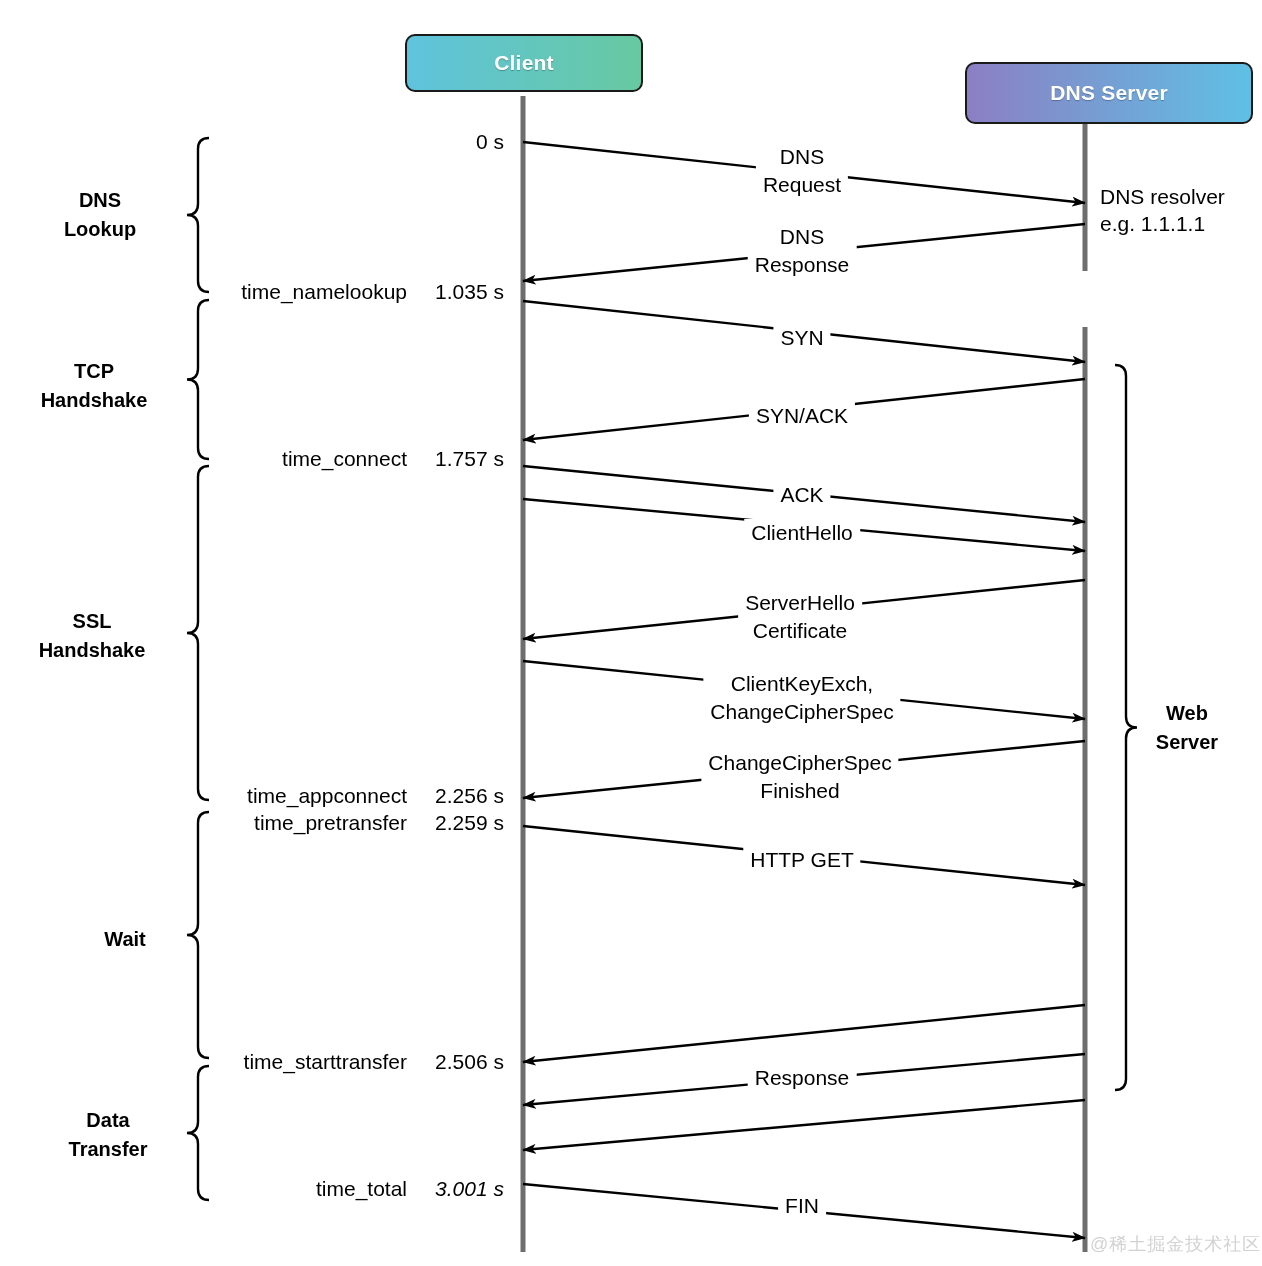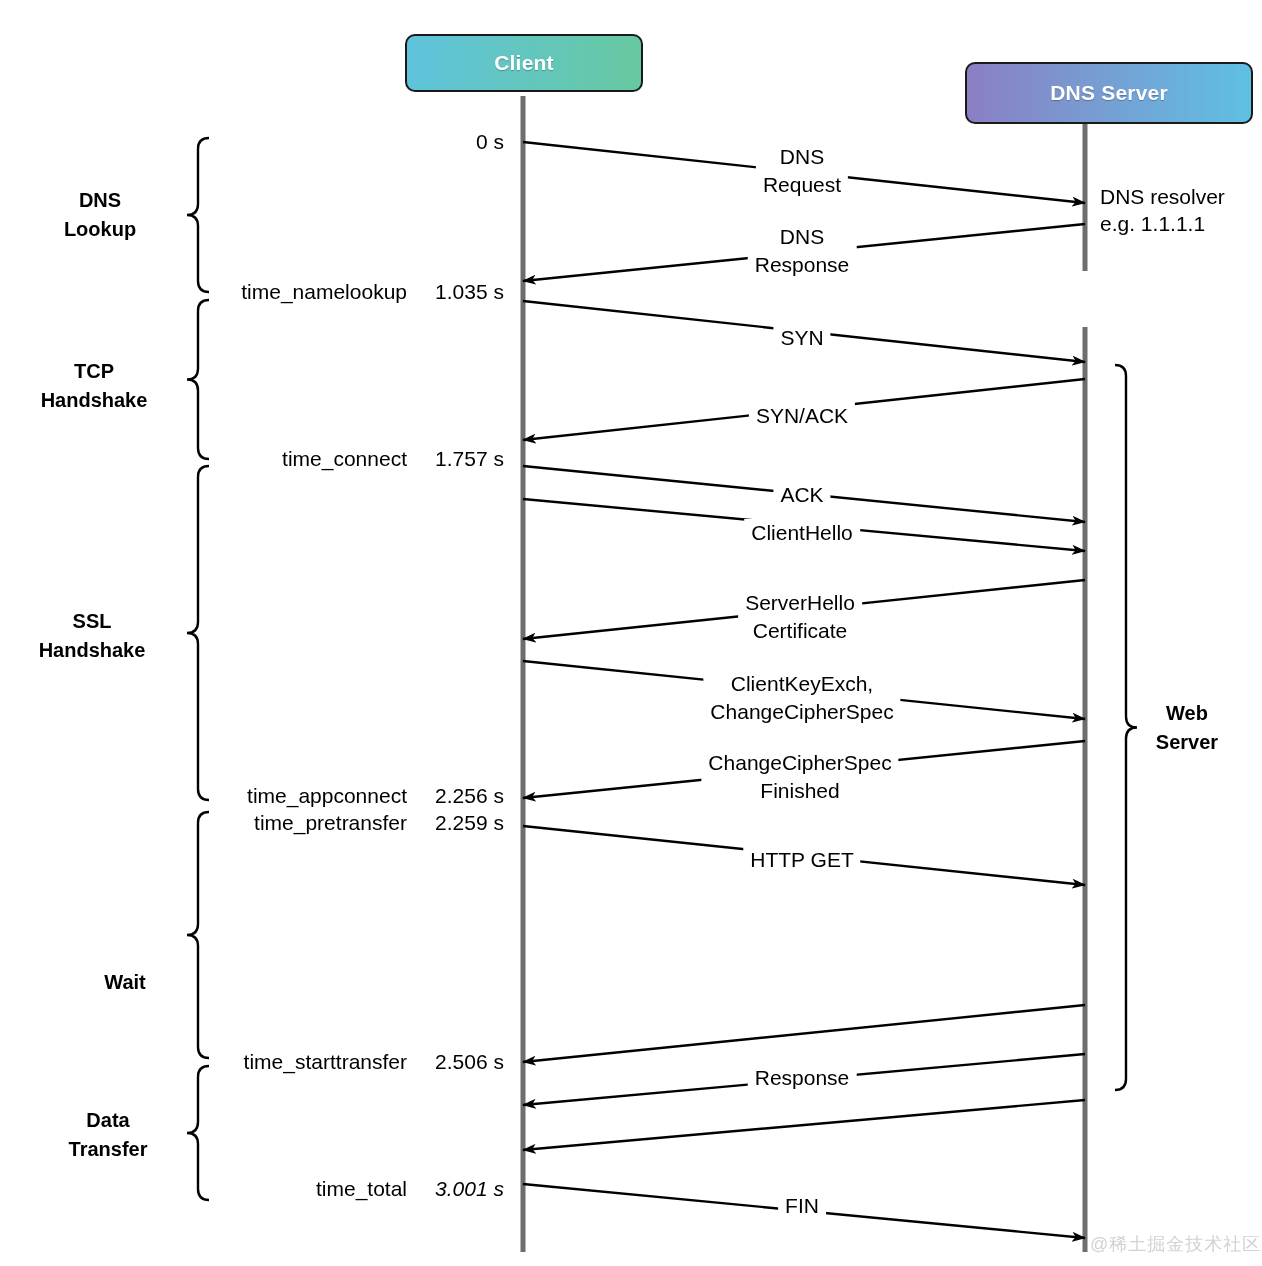--- a/index.html
+++ b/index.html
@@ -148,21 +148,21 @@
         <div>Lookup</div>
       </div>
       <div class="phase-label" style="left: 94px; top: 386px;">
         <div>TCP</div>
         <div>Handshake</div>
       </div>
       <div class="phase-label" style="left: 92px; top: 636px;">
         <div>SSL</div>
         <div>Handshake</div>
       </div>
-      <div class="phase-label" style="left: 125px; top: 982px;">
+      <div class="phase-label" style="left: 125px; top: 939px;">
         <div>Wait</div>
       </div>
       <div class="phase-label" style="left: 108px; top: 1135px;">
         <div>Data</div>
         <div>Transfer</div>
       </div>
     </div>
   <div id="timing-labels">
       <div class="tick-label tick-name" style="left: 504px; top: 142px;">0 s</div>
       <div class="tick-label tick-name" style="left: 407px; top: 292px;">time_namelookup</div>

